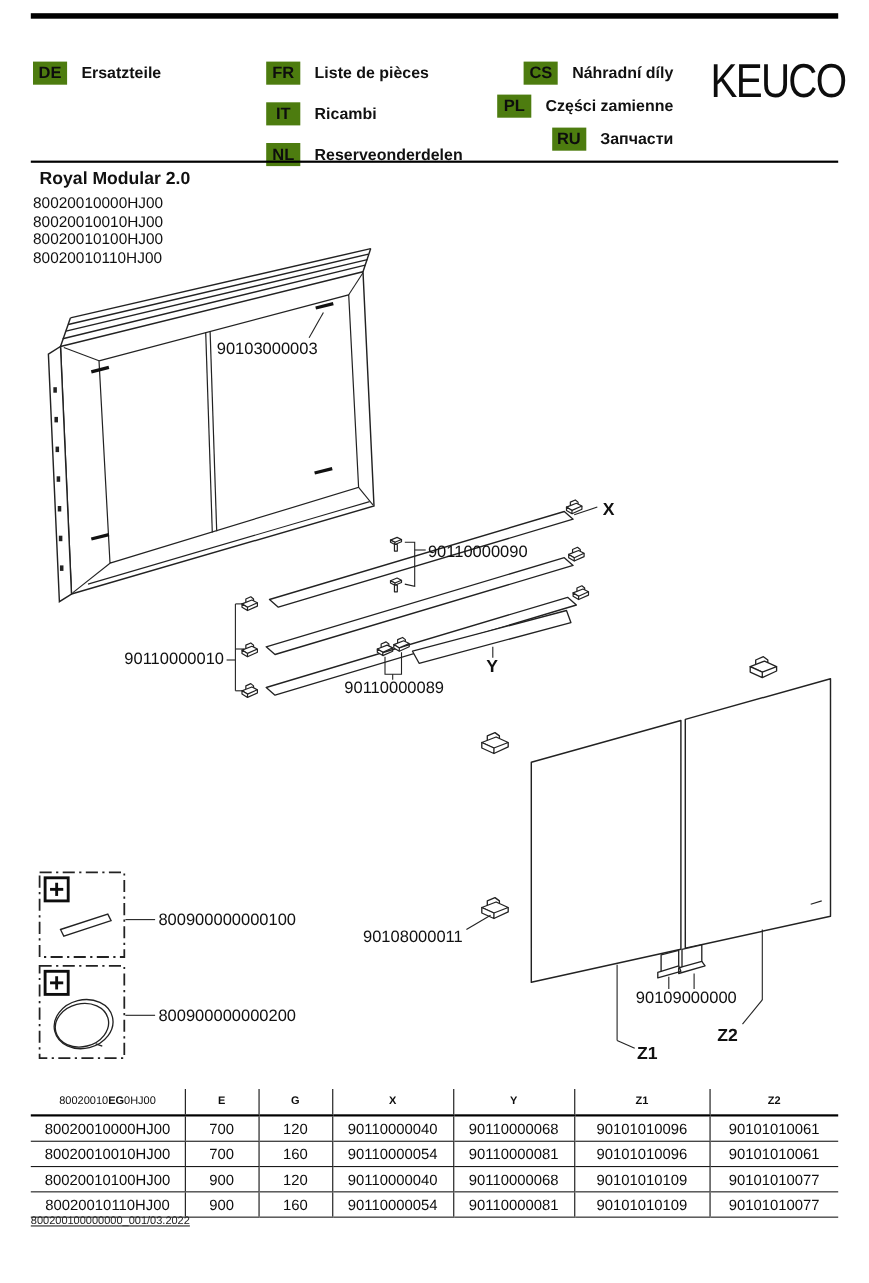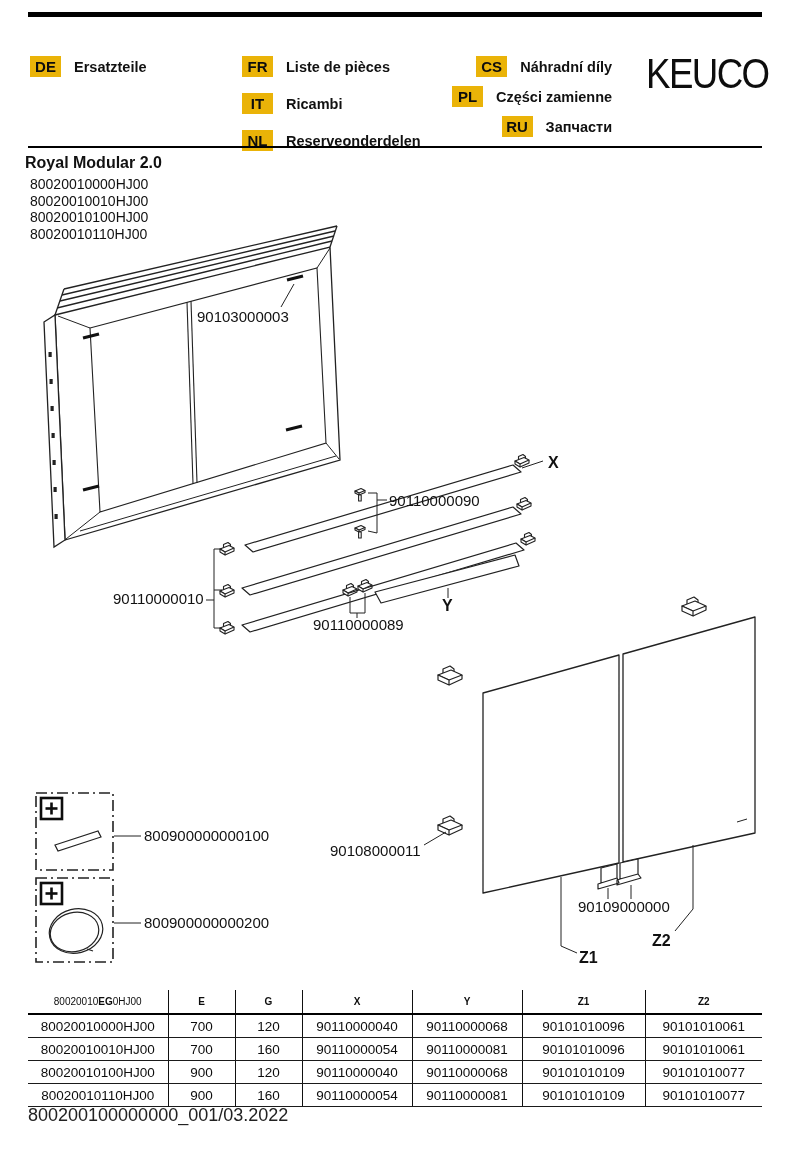--- a/index.html
+++ b/index.html
@@ -9,39 +9,39 @@
   }
   .rule{position:absolute;left:28px;width:734px;background:#000;}
   .rule.top{top:12px;height:4.5px;}
   .rule.mid{top:146px;height:2px;}
   .lang-col{position:absolute;top:56px;display:flex;flex-direction:column;gap:9px;}
   .lang-col.c1{left:30px;}
   .lang-col.c2{left:242px;gap:16px;}
   .lang-col.c3{left:452px;align-items:flex-end;}
   .lang-item{display:flex;align-items:center;height:21px;}
   .lang-badge{display:inline-block;width:31px;height:21px;line-height:21px;text-align:center;
-    background:#eab308;color:#0d0d0d;font-weight:bold;font-size:15px;flex:0 0 31px;}
+    background:#4d7c0f;color:#0d0d0d;font-weight:bold;font-size:15px;flex:0 0 31px;}
   .lang-label{margin-left:13px;font-weight:bold;font-size:14.5px;white-space:nowrap;}
   .logo{position:absolute;left:646px;top:48px;font-size:47px;font-weight:400;color:#0d0d0d;
     letter-spacing:-2px;transform:scaleX(0.78) scaleY(0.92);transform-origin:left top;white-space:nowrap;}
-  .title{position:absolute;left:25px;top:154px;font-size:16px;font-weight:bold;}
+  .title{position:absolute;left:36px;top:154px;font-size:16px;font-weight:bold;}
   .codes{position:absolute;left:30px;top:176px;font-size:14px;line-height:16.5px;}
   .diagram{position:absolute;left:0;top:0;}
   .diagram text{font-family:"Liberation Sans",sans-serif;font-size:15px;fill:#111;}
   .diagram text.ref{font-weight:bold;font-size:16px;}
   .parts-table{position:absolute;left:28px;top:990px;width:734px;border-collapse:collapse;
     table-layout:fixed;font-size:13.5px;color:#0d0d0d;}
   .parts-table th,.parts-table td{border-left:1.5px solid #111;text-align:center;height:22px;padding:0;
     overflow:hidden;white-space:nowrap;}
   .parts-table th:first-child,.parts-table td:first-child{border-left:none;}
   .parts-table thead th{border-bottom:2.5px solid #000;font-weight:bold;font-size:10px;height:23px;}
   .parts-table thead th:first-child{font-weight:normal;}
   .parts-table thead th:first-child .hdr-bold{font-weight:bold;}
   .parts-table tbody td{border-bottom:1.7px solid #1a1a1a;}
-  .footer{position:absolute;left:28px;top:1105px;font-size:18px;color:#222;}
+  .footer{position:absolute;left:28px;top:1105px;font-size:10px;color:#222;text-decoration:underline;}
 </style>
 </head>
 <body>
 
 <div class="rule top"></div>
 
 <div class="lang-col c1">
   <div class="lang-item">
     <span class="lang-badge">DE</span>
     <span class="lang-label">Ersatzteile</span>

